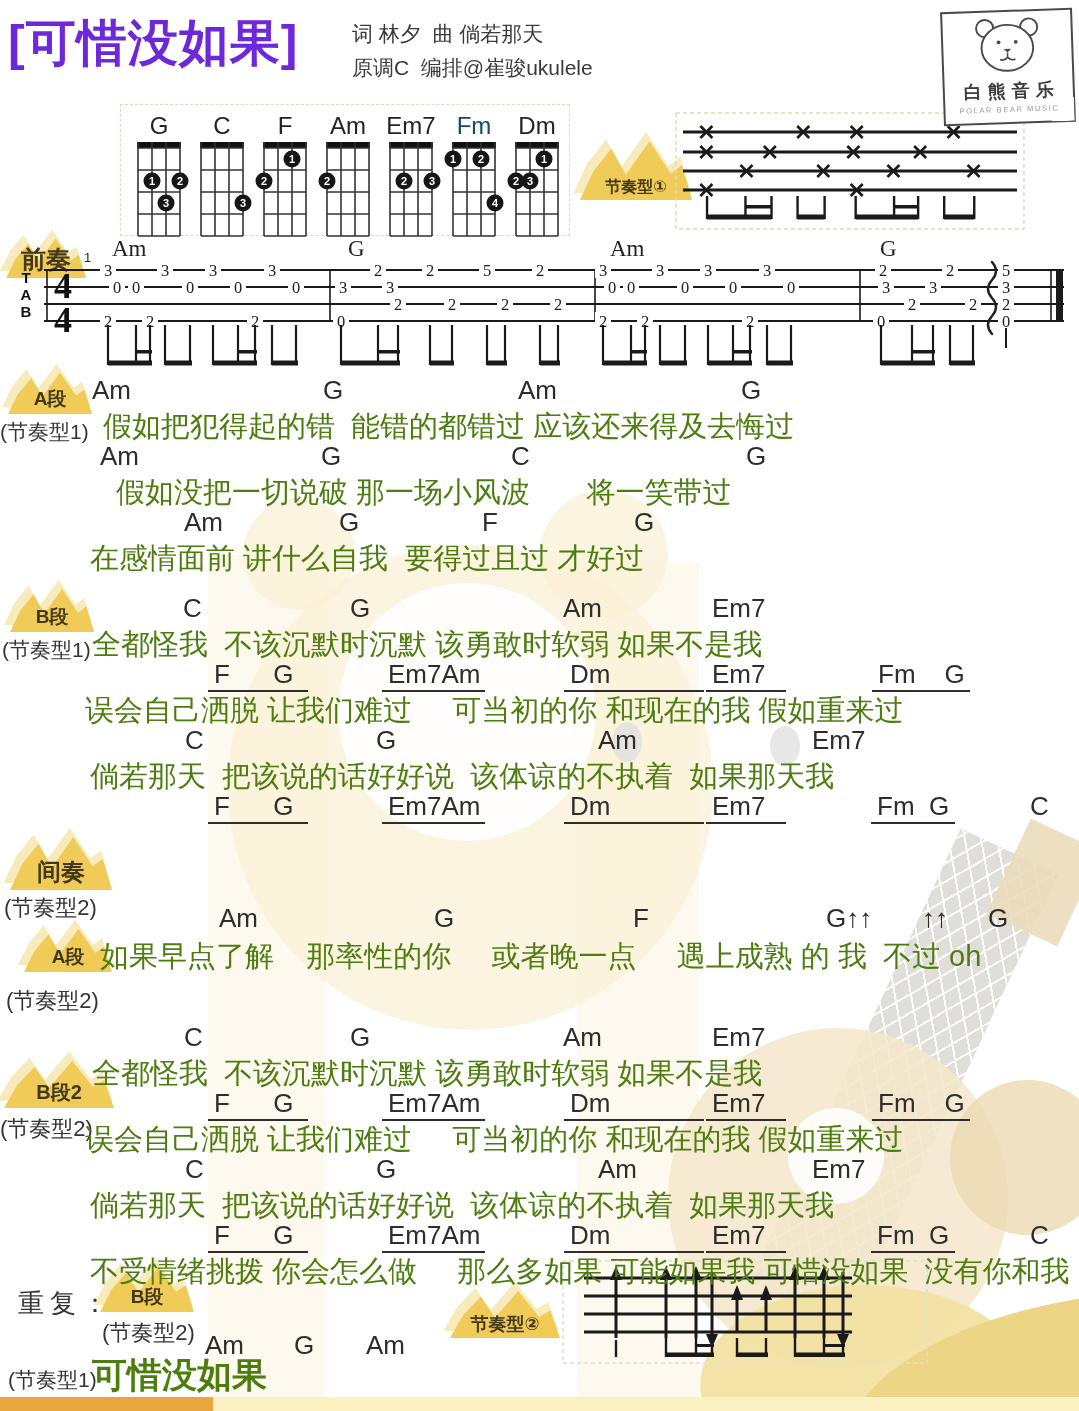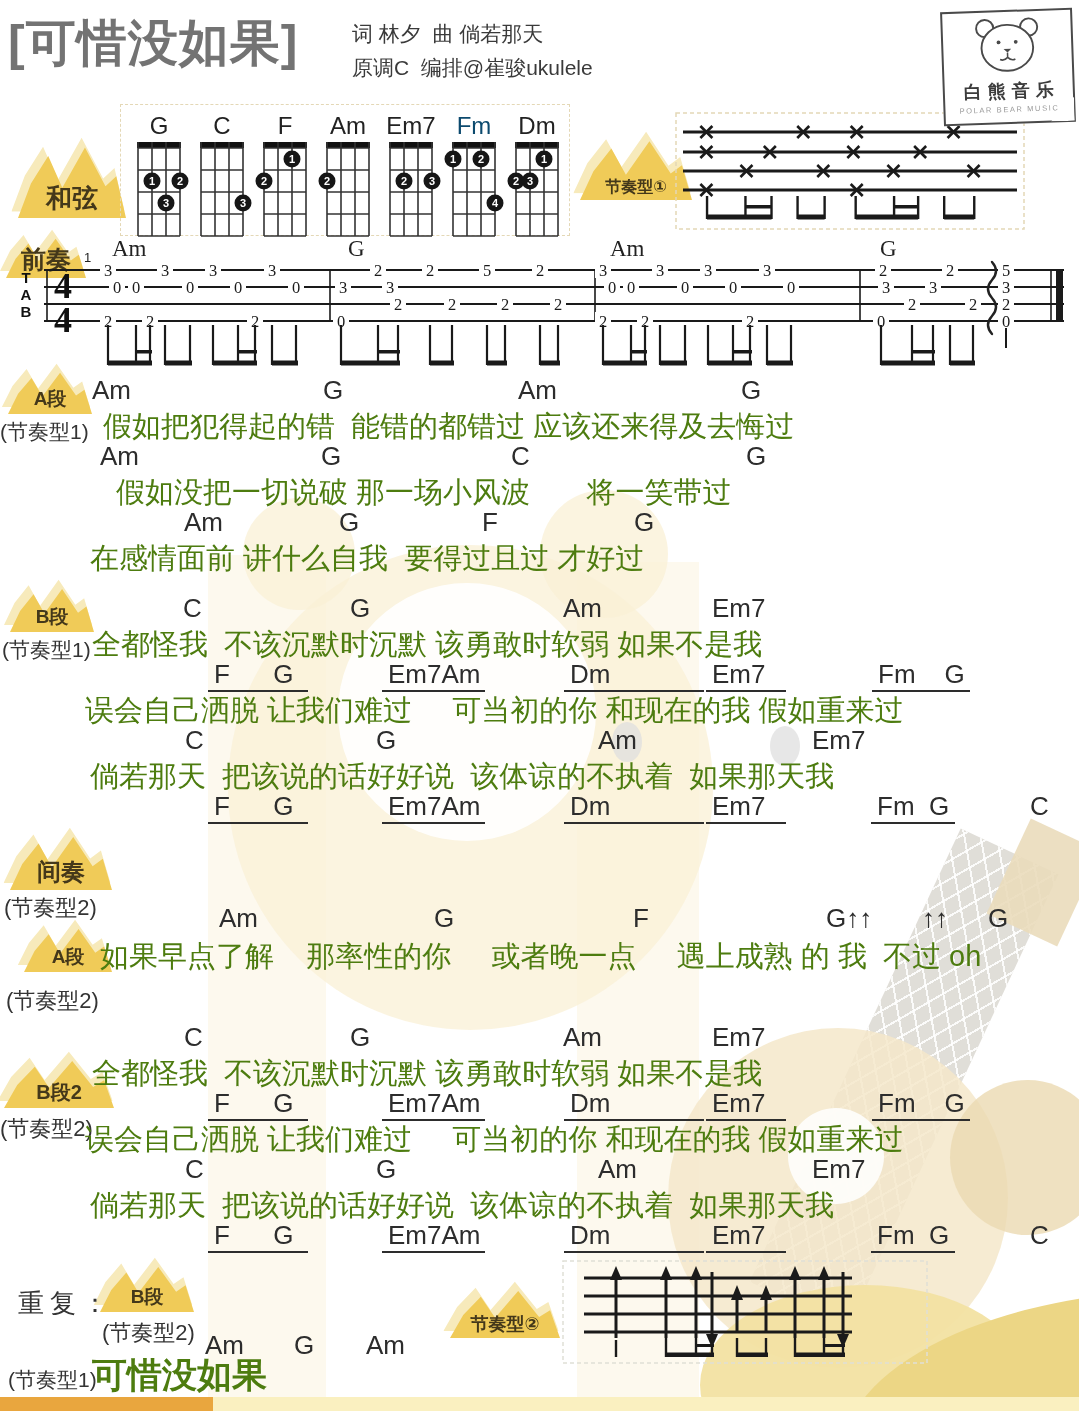--- a/index.html
+++ b/index.html
@@ -2,21 +2,21 @@
 <html><head>
 <meta charset="utf-8">
 <style>
   html,body{margin:0;padding:0;background:#fff;}
   .page{position:relative;width:1079px;height:1411px;overflow:hidden;background:#fff;
         font-family:"Liberation Sans","DejaVu Sans",sans-serif;color:#2d2d2d;}
   .abs{position:absolute;}
   #deco{position:absolute;inset:0;z-index:0;}
   #gen{position:absolute;inset:0;z-index:2;}
   header{position:absolute;left:0;top:0;z-index:2;}
-  .title{position:absolute;left:8px;top:10px;font-size:50px;font-weight:900;letter-spacing:1px;color:#737373;white-space:pre;}
+  .title{position:absolute;left:8px;top:10px;font-size:50px;font-weight:900;letter-spacing:1px;color:#6d28d9;white-space:pre;}
   .credit1{position:absolute;left:352px;top:20px;font-size:21px;color:#3a3a3a;white-space:pre;}
   .credit2{position:absolute;left:352px;top:54px;font-size:21px;color:#3a3a3a;white-space:pre;}
   .logo{position:absolute;left:942px;top:10px;width:128px;height:110px;background:#fff;
         border:2.5px solid #4a4a4a;transform:rotate(-2deg);z-index:3;text-align:center;}
   .logo-cn{font-size:18px;font-weight:700;letter-spacing:6px;color:#3c3c3c;margin-top:2px;text-indent:6px;}
   .logo-en{font-size:7.5px;letter-spacing:1.6px;color:#9a9a9a;margin-top:2px;}
   .fold{position:absolute;right:-1px;bottom:-1px;width:24px;height:24px;
         clip-path:polygon(0 100%,100% 0,100% 100%);
         background:linear-gradient(315deg,#ffffff 52%,#c9c9c9 58%,#f2f2f2 66%);}
   .mtn{position:absolute;}
@@ -67,25 +67,20 @@
       <circle cx="54" cy="28" r="2" fill="#4a4a4a"></circle>
       <path d="M41 35 h8 l-4 4 z" fill="#4a4a4a"></path>
       <path d="M45 39 v5 M45 44 q-4 4 -8 2 M45 44 q4 4 8 2" fill="none" stroke="#4a4a4a" stroke-width="1.6"></path>
     </svg>
     <div class="logo-cn">白熊音乐</div>
     <div class="logo-en">POLAR BEAR MUSIC</div>
     <div class="fold"></div>
   </div>
 
   <div id="gen">
-      <div class="abs mtn" style="left: 18px; top: 146px; width: 108px; height: 72px;">
-        <i class="lt"></i>
-        <i class="dk"></i>
-        <span style="font-size: 26px;">和弦</span>
-      </div>
       <div class="abs mtn" style="left: 580px; top: 140px; width: 112px; height: 60px;">
         <i class="lt"></i>
         <i class="dk"></i>
         <span style="font-size: 16px;">节奏型①</span>
       </div>
       <div class="abs mtn" style="left: 6px; top: 238px; width: 80px; height: 40px;">
         <i class="lt"></i>
         <i class="dk"></i>
         <span style="font-size: 25px;">前奏</span>
       </div>
@@ -593,18 +588,19 @@
       <div class="abs" style="left: 208px; top: 1251px; width: 100px; height: 2px; background: rgb(45, 45, 45);"></div>
       <div class="abs chord-t" style="left: 388px; top: 1220px; font-size: 26px;">Em7Am</div>
       <div class="abs" style="left: 382px; top: 1251px; width: 103px; height: 2px; background: rgb(45, 45, 45);"></div>
       <div class="abs chord-t" style="left: 570px; top: 1220px; font-size: 26px;">Dm</div>
       <div class="abs" style="left: 564px; top: 1251px; width: 140px; height: 2px; background: rgb(45, 45, 45);"></div>
       <div class="abs chord-t" style="left: 712px; top: 1220px; font-size: 26px;">Em7</div>
       <div class="abs" style="left: 706px; top: 1251px; width: 80px; height: 2px; background: rgb(45, 45, 45);"></div>
       <div class="abs chord-t" style="left: 877px; top: 1220px; font-size: 26px;">Fm  G</div>
       <div class="abs" style="left: 871px; top: 1251px; width: 84px; height: 2px; background: rgb(45, 45, 45);"></div>
       <div class="abs chord-t" style="left: 1030px; top: 1220px; font-size: 26px;">C</div>
+      <div class="abs lyric-t" style="left: 90px; top: 1252px; font-size: 29px; font-weight: 400;">不受情绪挑拨 你会怎么做     那么多如果 可能如果我 可惜没如果  没有你和我</div>
       <div class="abs chord-t" style="left: 205px; top: 1330px; font-size: 26px;">Am</div>
       <div class="abs chord-t" style="left: 294px; top: 1330px; font-size: 26px;">G</div>
       <div class="abs chord-t" style="left: 366px; top: 1330px; font-size: 26px;">Am</div>
       <div class="abs lyric-t" style="left: 92px; top: 1352px; font-size: 35px; font-weight: 700;">可惜没如果</div>
     </div>
 </div>
 
 </body></html>

